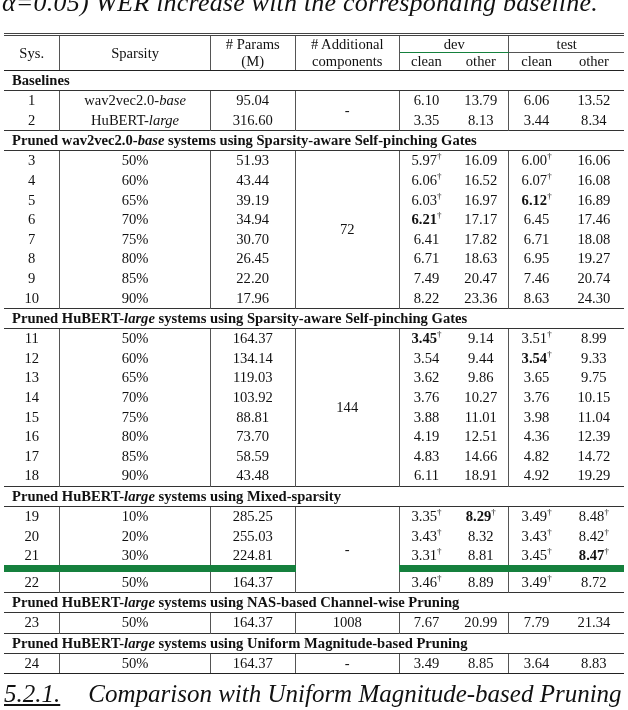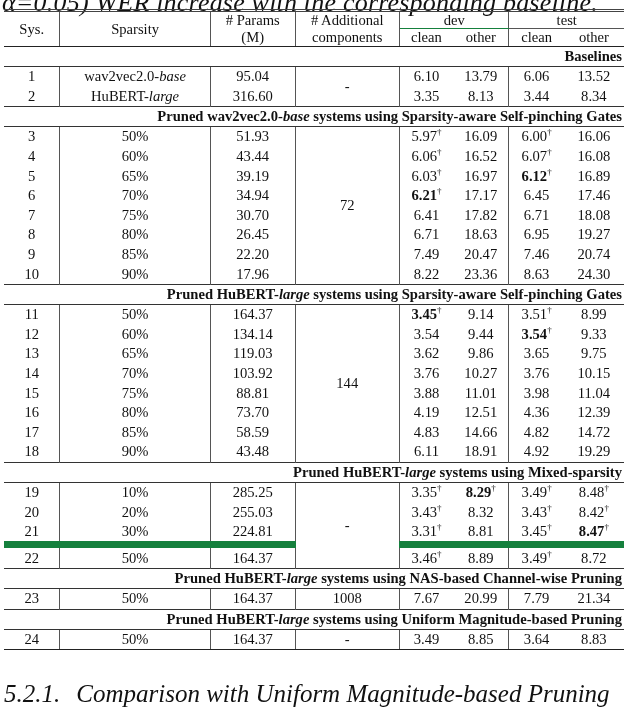--- a/index.html
+++ b/index.html
@@ -2,34 +2,34 @@
 <html><head>
 <meta charset="utf-8">
 <style>
   html, body { margin:0; padding:0; background:#ffffff; }
   body { width:628px; height:710px; overflow:hidden; position:relative;
          font-family:"Liberation Serif","DejaVu Serif",serif; color:#111; }
   .caption { position:absolute; left:2px; top:-12px; font-size:26px; font-style:italic;
              white-space:nowrap; letter-spacing:0.2px; }
   .heading { position:absolute; left:4px; top:680px; font-size:25px; font-style:italic;
              white-space:nowrap; }
-  .heading .num { margin-right:16px; }
-  table { position:absolute; left:4px; top:9px; width:620px; border-collapse:collapse;
+  .heading .num { margin-right:28px;text-decoration:underline; }
+  table { position:absolute; left:4px; top:33px; width:620px; border-collapse:collapse;
           font-size:14.6px; table-layout:fixed; }
   col.c-sys { width:52px; } col.c-sp { width:140px; } col.c-par { width:79px; }
   col.c-add { width:97px; } col.c-dc { width:50px; } col.c-do { width:52px; }
   col.c-tc { width:51px; } col.c-to { width:56px; }
   td, th { padding:0 2px; text-align:center; font-weight:normal; line-height:16px; height:16px;
            white-space:nowrap; }
   .thead-top { border-top:3px double #444; }
   th.h2 { height:17px; line-height:16px; vertical-align:top; }
   tr.h-row1 th { height:16px; line-height:15px; }
   .vr { border-right:1px solid #555; }
   .bb { border-bottom:1px solid #222; }
-  tr.section td { text-align:right; font-weight:bold; padding-left:8px; height:19px; line-height:19px;
+  tr.section td { text-align:left; font-weight:bold; padding-left:8px; height:19px; line-height:19px;
                   border-top:1px solid #333; border-bottom:1px solid #333; }
   tr.section td i { font-weight:bold; }
   tr.data td { height:19.6px; line-height:19px; }
   tr.data td.num { text-align:center; }
   sup { font-size:9px; vertical-align:6px; line-height:0; }
   b { font-weight:bold; }
   .rowline td { border-top:7px solid #15803d; }
   .mid { vertical-align:middle; }
   .last td { border-bottom:1.5px solid #222;margin-top:19px; }
 </style>

